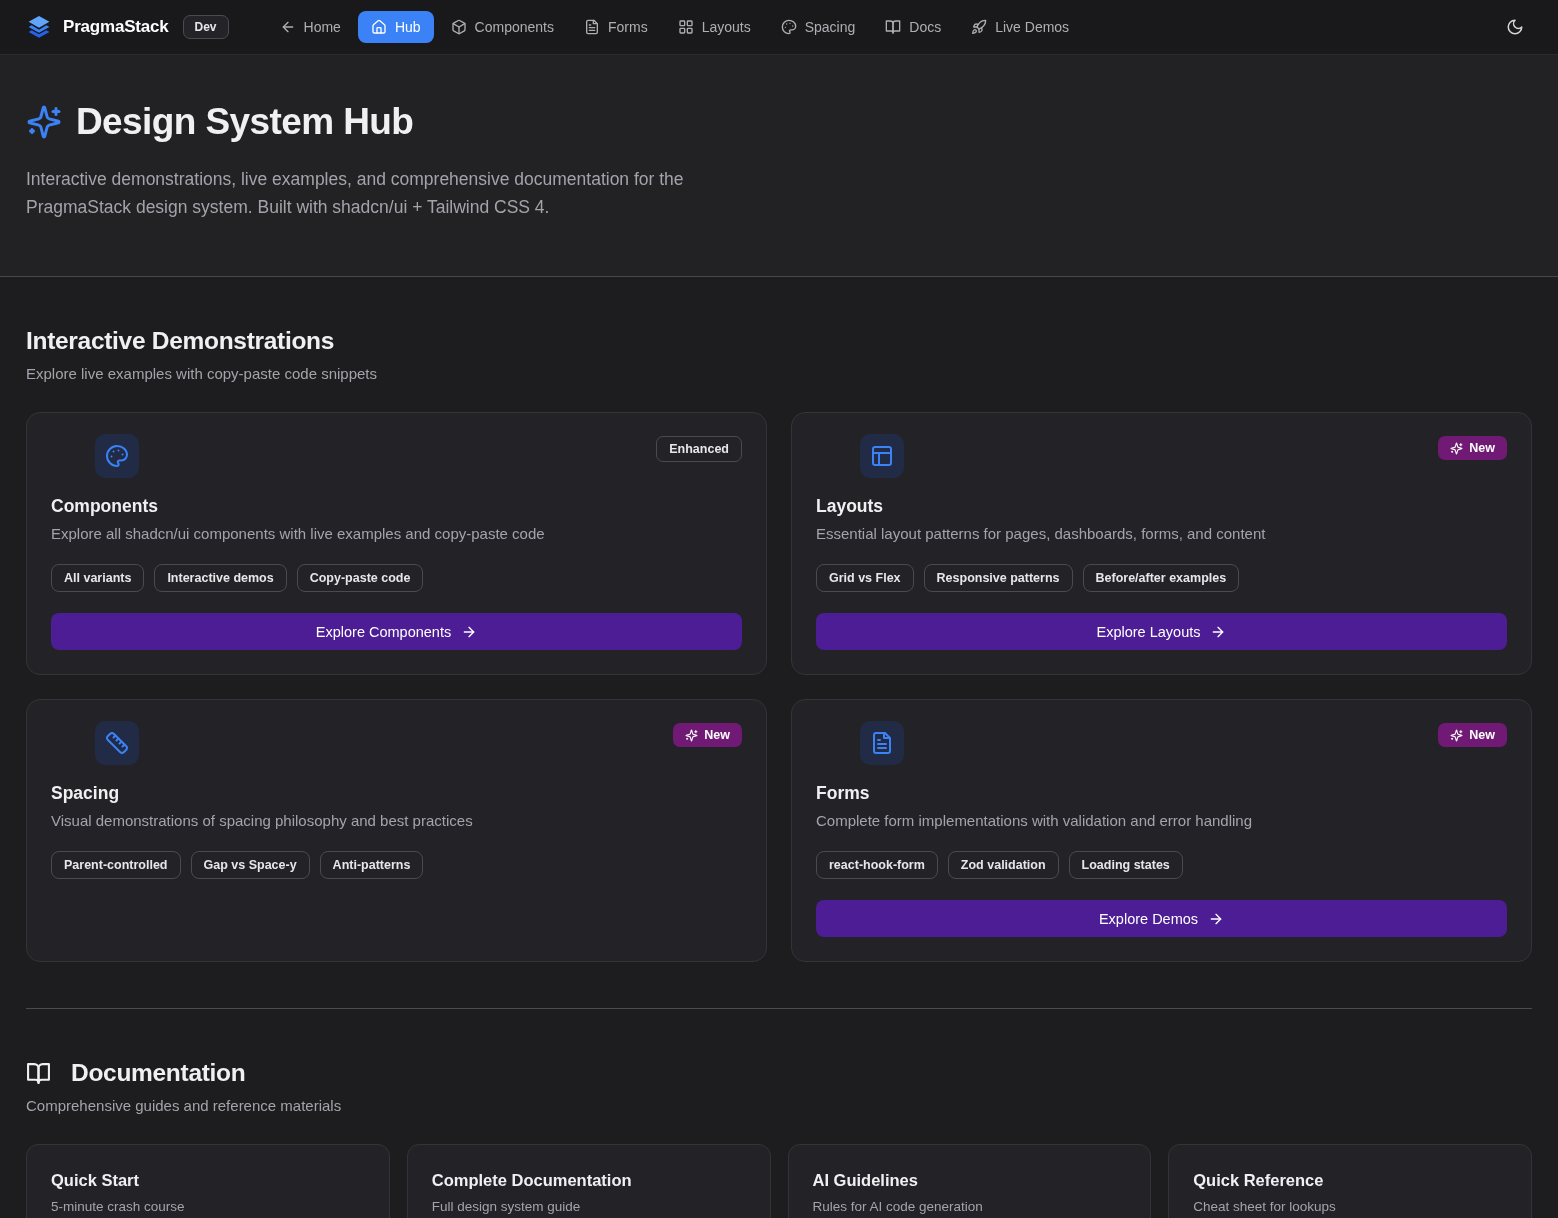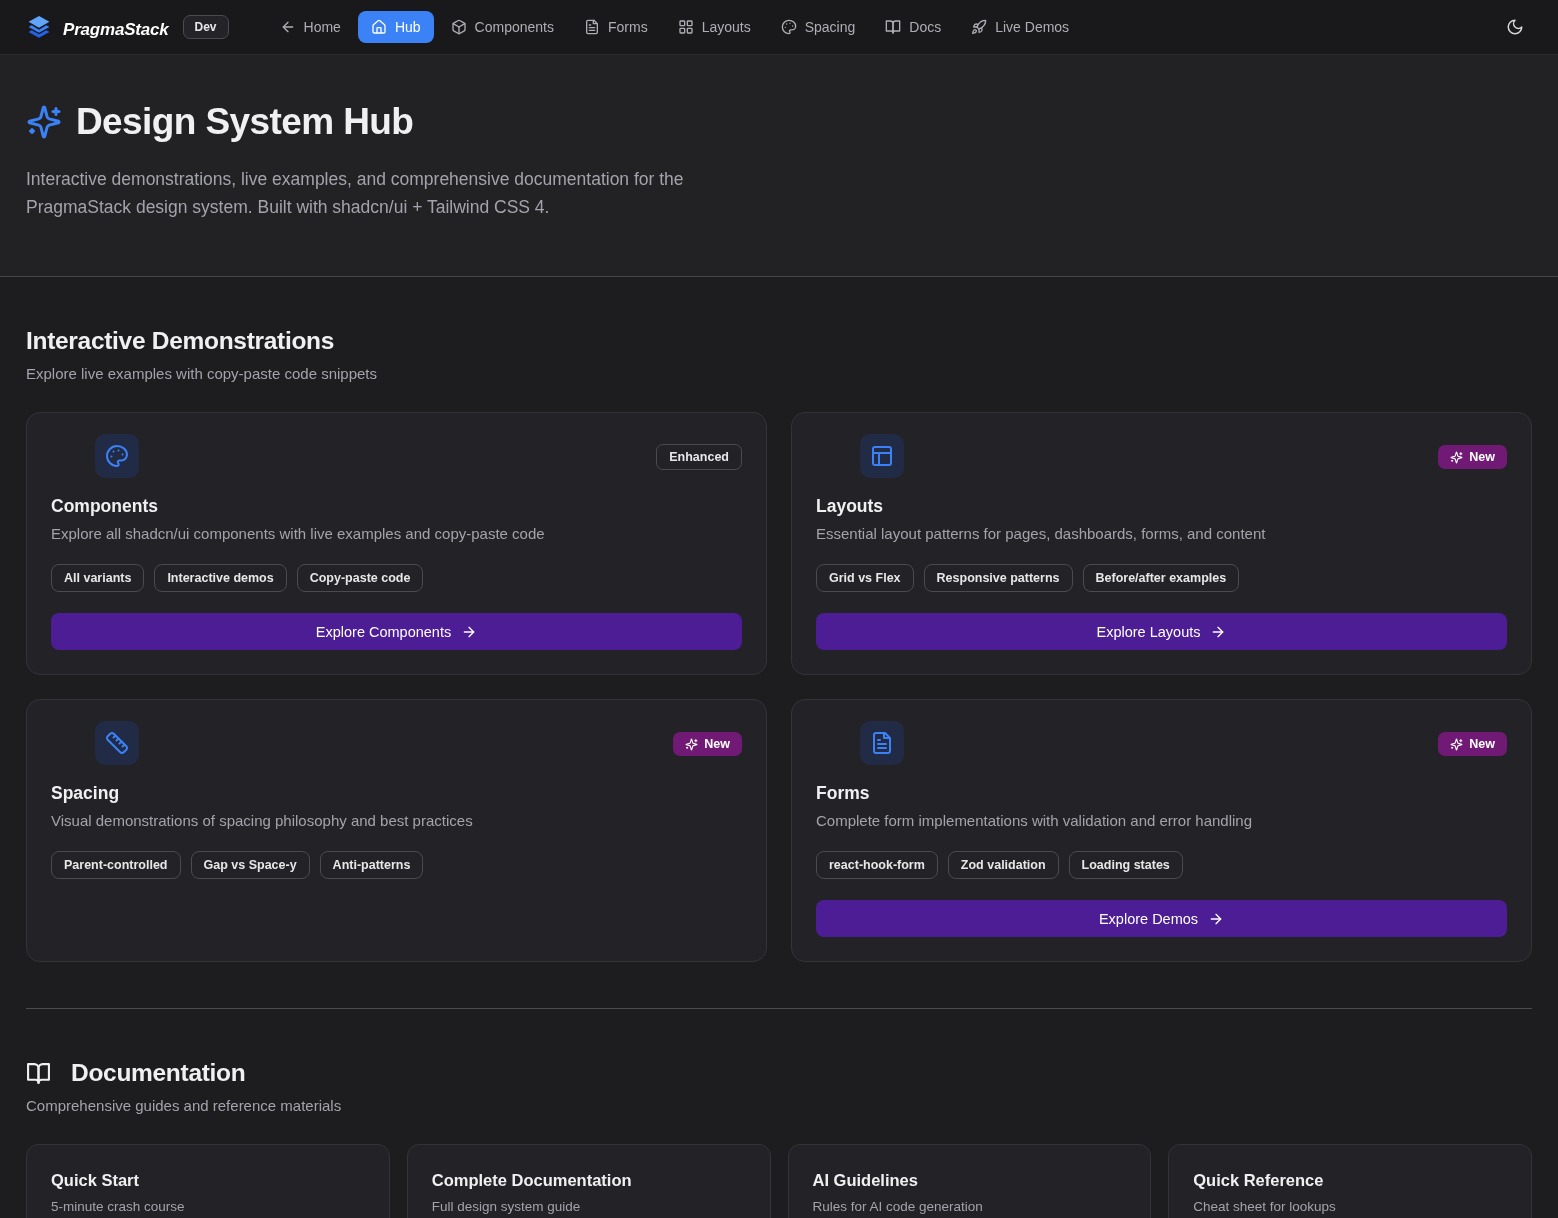--- a/index.html
+++ b/index.html
@@ -16,21 +16,21 @@
 
   
   .top-nav {
     height: 55px;
     display: flex;
     align-items: center;
     padding: 0 26px;
     background: #19191b;
     border-bottom: 1px solid #2b2b2e;
   }
-  .brand { display: flex; align-items: flex-end; gap: 11px; color: #fff; text-decoration: none; cursor: pointer; font-style: italic; }
+  .brand { display: flex; align-items: center; gap: 11px; color: #fff; text-decoration: none; cursor: pointer; }
   .brand-logo svg { width: 26px; height: 26px; }
   .brand-name { font-size: 17px; font-weight: 700; letter-spacing: -0.2px; }
   .env-badge {
     margin-left: 14px; font-size: 12px; font-weight: 700; color: #e7e7ea;
     border: 1px solid #4a4a50; background: #242428; border-radius: 7px; padding: 4px 11px;
   }
   .nav-menu { display: flex; align-items: center; gap: 4px; margin-left: 38px; }
   .nav-item {
     display: flex; align-items: flex-end; gap: 8px;
     color: #aeaeb5; font-size: 14px; font-weight: 500;
@@ -68,21 +68,21 @@
   .demos-section { padding-top: 50px; }
   .docs-section { padding-top: 50px; }
   .divider { border: none; border-top: 1px solid #4a4a4f; margin: 46px 0 0; }
 
   
   .demo-grid { display: grid; grid-template-columns: 1fr 1fr; gap: 24px; }
   .demo-card {
     background: #232327; border: 1px solid #343438; border-radius: 14px;
     padding: 21px 24px 24px;
   }
-  .card-top { display: flex; justify-content: space-between; align-items: center; margin-bottom: 18px; padding-left: 44px; }
+  .card-top { display: flex; justify-content: space-between; align-items: flex-start; margin-bottom: 18px; padding-left: 44px; }
   .icon-tile {
     width: 44px; height: 44px; border-radius: 10px; background: #212b45;
     display: flex; align-items: center; justify-content: center; color: #3b82f6;
   }
   .icon-tile svg { width: 24px; height: 24px; }
   .badge-outline {
     font-size: 12.5px; font-weight: 700; color: #e7e7ea;
     border: 1px solid #4a4a50; border-radius: 7px; padding: 5px 12px; margin-top: 2px;
   }
   .badge-new {

